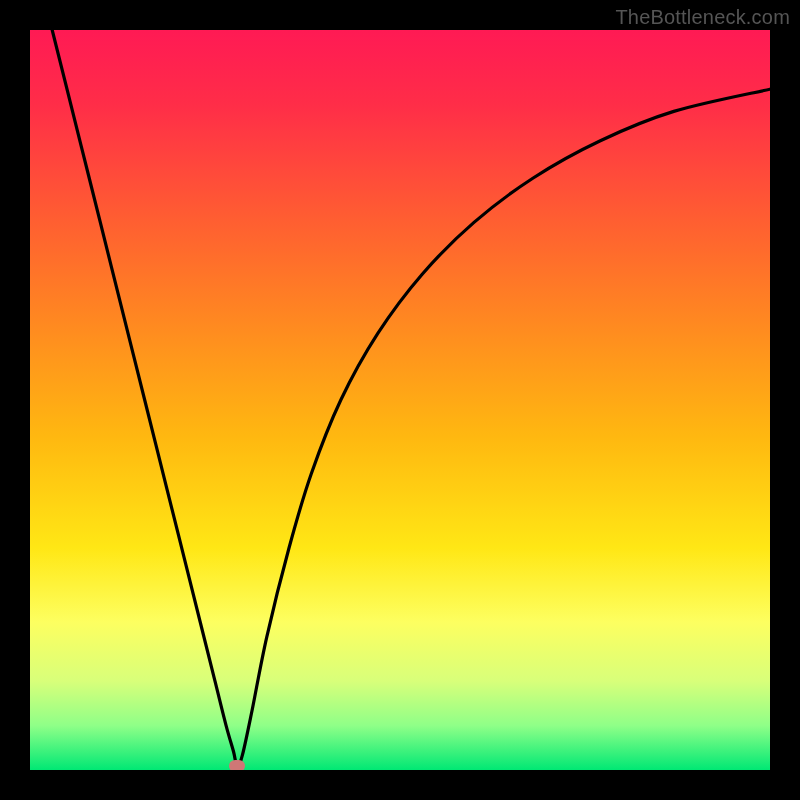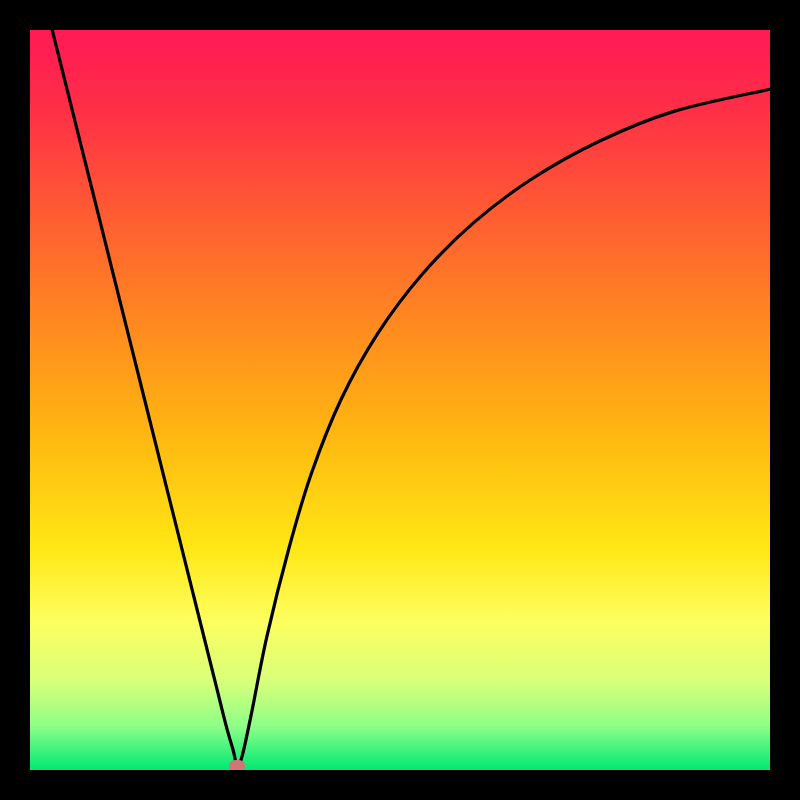--- a/index.html
+++ b/index.html
@@ -83,14 +83,15 @@
     </svg>
 
     <svg class="curve" viewBox="0 0 740 740" preserveAspectRatio="none">
       <path fill="none" stroke="#000" stroke-width="3.2" stroke-linejoin="round" stroke-linecap="round" d="M 22.20 0.00 C 24.67 9.87, 30.83 34.53, 37.00 59.20 C 43.17 83.87, 51.80 118.40, 59.20 148.00 C 66.60 177.60, 74.00 207.20, 81.40 236.80 C 88.80 266.40, 96.20 296.00, 103.60 325.60 C 111.00 355.20, 118.40 384.80, 125.80 414.40 C 133.20 444.00, 140.60 473.60, 148.00 503.20 C 155.40 532.80, 164.03 567.33, 170.20 592.00 C 176.37 616.67, 180.68 633.93, 185.00 651.20 C 189.32 668.47, 193.02 683.88, 196.10 695.60 C 199.18 707.32, 201.65 714.72, 203.50 721.50 C 205.35 728.28, 205.72 735.68, 207.20 736.30 C 208.68 736.92, 209.91 734.45, 212.38 725.20 C 214.85 715.95, 217.93 700.53, 222.00 680.80 C 226.07 661.07, 230.63 633.93, 236.80 606.80 C 242.97 579.67, 251.60 545.13, 259.00 518.00 C 266.40 490.87, 272.57 468.67, 281.20 444.00 C 289.83 419.33, 299.70 393.43, 310.80 370.00 C 321.90 346.57, 334.23 324.37, 347.80 303.40 C 361.37 282.43, 376.17 262.70, 392.20 244.20 C 408.23 225.70, 425.50 208.43, 444.00 192.40 C 462.50 176.37, 482.23 161.57, 503.20 148.00 C 524.17 134.43, 546.37 122.10, 569.80 111.00 C 593.23 99.90, 615.43 90.03, 643.80 81.40 C 672.17 72.77, 723.97 62.90, 740.00 59.20"></path>
     </svg>
 
     <div class="marker" style="left: 207.2px; top: 736.3px;"></div>
 
   </div>
 
+  <div class="credit">TheBottleneck.com</div>
 
 </div>
 
 </body></html>

